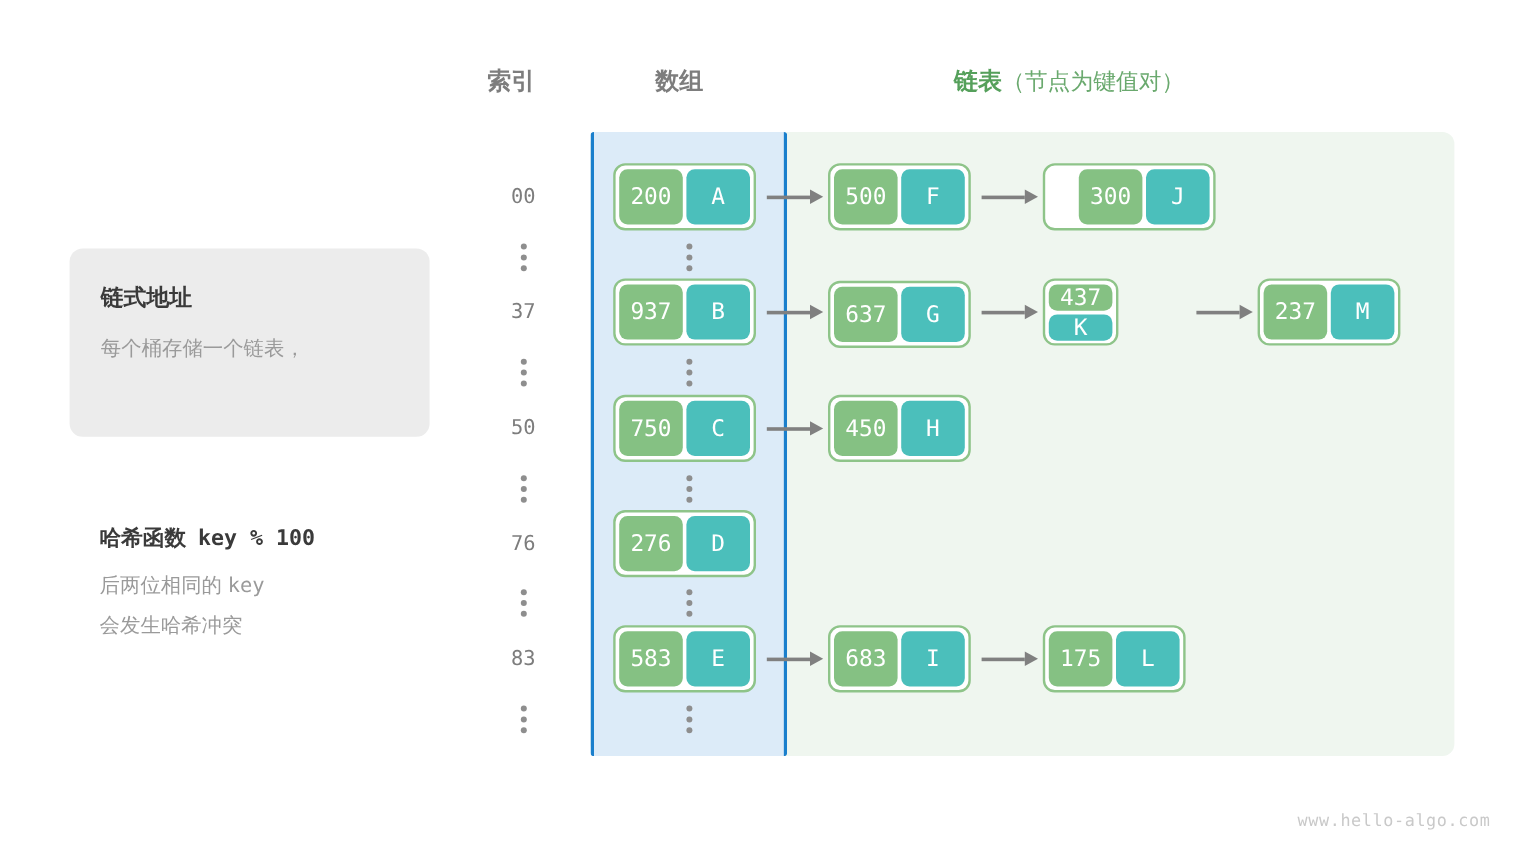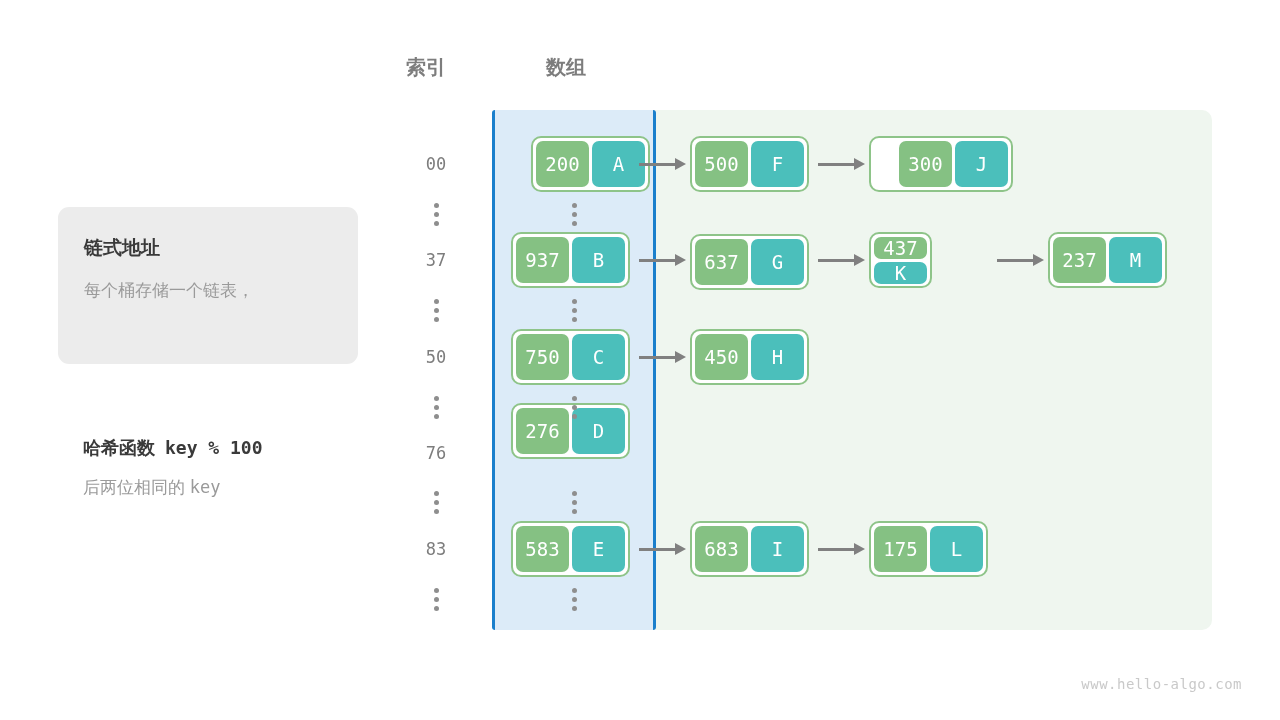--- a/index.html
+++ b/index.html
@@ -191,42 +191,46 @@
     letter-spacing: 0.5px;
   }
 </style>
 </head>
 <body>
 
 <div id="stage">
 
   <div class="col-header" id="hdr-index">索引</div>
   <div class="col-header" id="hdr-array">数组</div>
+  <div class="col-header" id="hdr-list">
+    <span class="list-main">链表</span><span class="list-sub">（节点为键值对）</span>
+  </div>
 
   <div id="info-card">
     <div class="card-title">链式地址</div>
     <div class="card-line1">每个桶存储一个链表，</div>
   </div>
 
   <div id="hash-note">
     <div>
       <span class="hash-title">哈希函数</span><span class="hash-code">key % 100</span>
     </div>
     <div class="hash-line1">
       <span>后两位相同的</span>
       <span class="mono">key</span>
     </div>
+    <div class="hash-line2">会发生哈希冲突</div>
   </div>
 
   <div id="list-panel"></div>
   <div id="array-panel"></div>
 
   <div id="rows">
       <div class="index-label" style="top: 154px;">00</div>
-      <div class="node" style="left: 511px; top: 136px; margin-left: 20px;">
+      <div class="node" style="left: 511px; top: 136px;">
         <div class="key">200</div>
         <div class="val">A</div>
       </div>
       <div class="arrow" style="left: 639px; top: 158px; width: 47px;">
         <div class="shaft"></div>
         <div class="head"></div>
       </div>
       <div class="node" style="left: 690px; top: 136px;">
         <div class="key">500</div>
         <div class="val">F</div>
@@ -275,21 +279,21 @@
       </div>
       <div class="arrow" style="left: 639px; top: 351px; width: 47px;">
         <div class="shaft"></div>
         <div class="head"></div>
       </div>
       <div class="node" style="left: 690px; top: 329px;">
         <div class="key">450</div>
         <div class="val">H</div>
       </div>
       <div class="index-label" style="top: 443px;">76</div>
-      <div class="node" style="left: 511px; top: 403px;">
+      <div class="node" style="left: 511px; top: 425px;">
         <div class="key">276</div>
         <div class="val">D</div>
       </div>
       <div class="index-label" style="top: 539px;">83</div>
       <div class="node" style="left: 511px; top: 521px;">
         <div class="key">583</div>
         <div class="val">E</div>
       </div>
       <div class="arrow" style="left: 639px; top: 543px; width: 47px;">
         <div class="shaft"></div>

